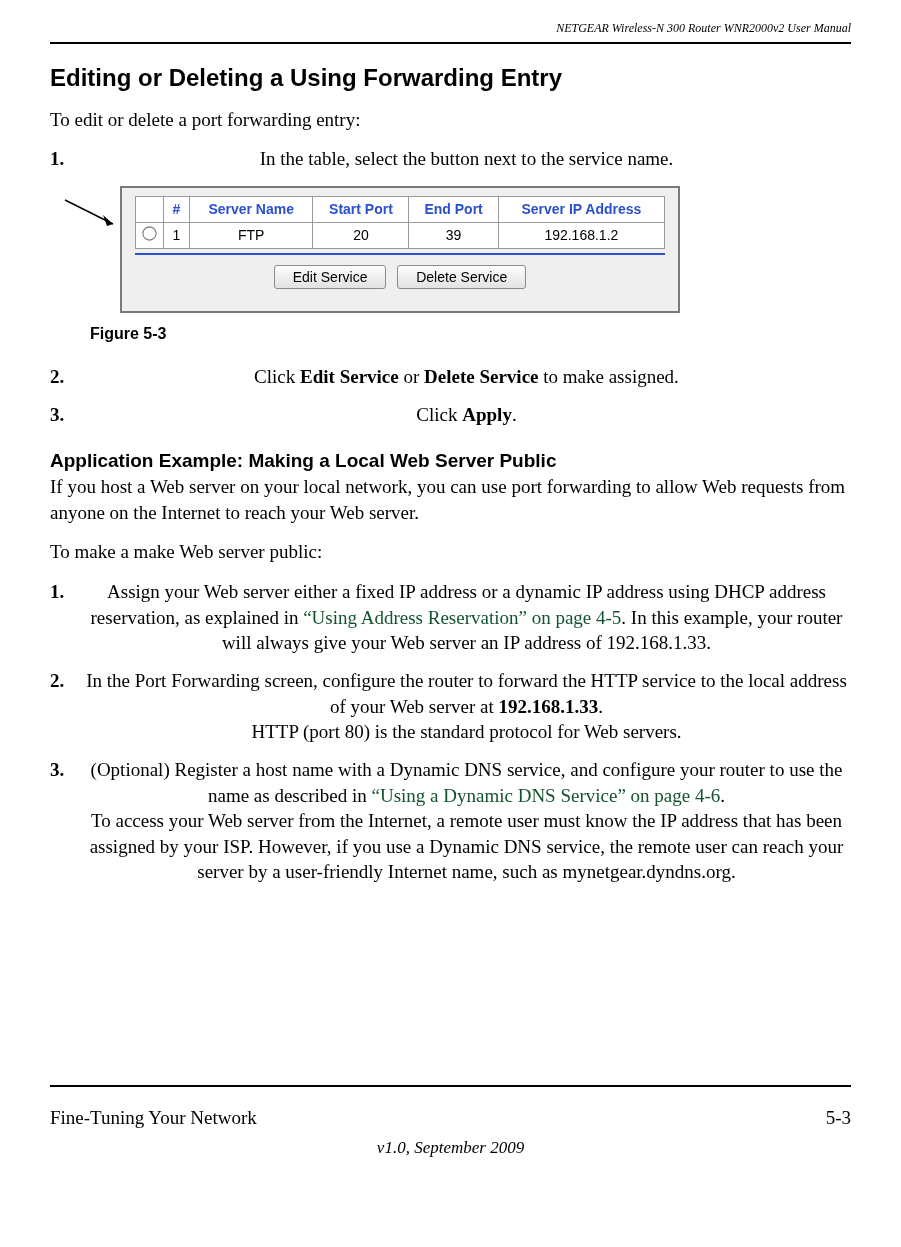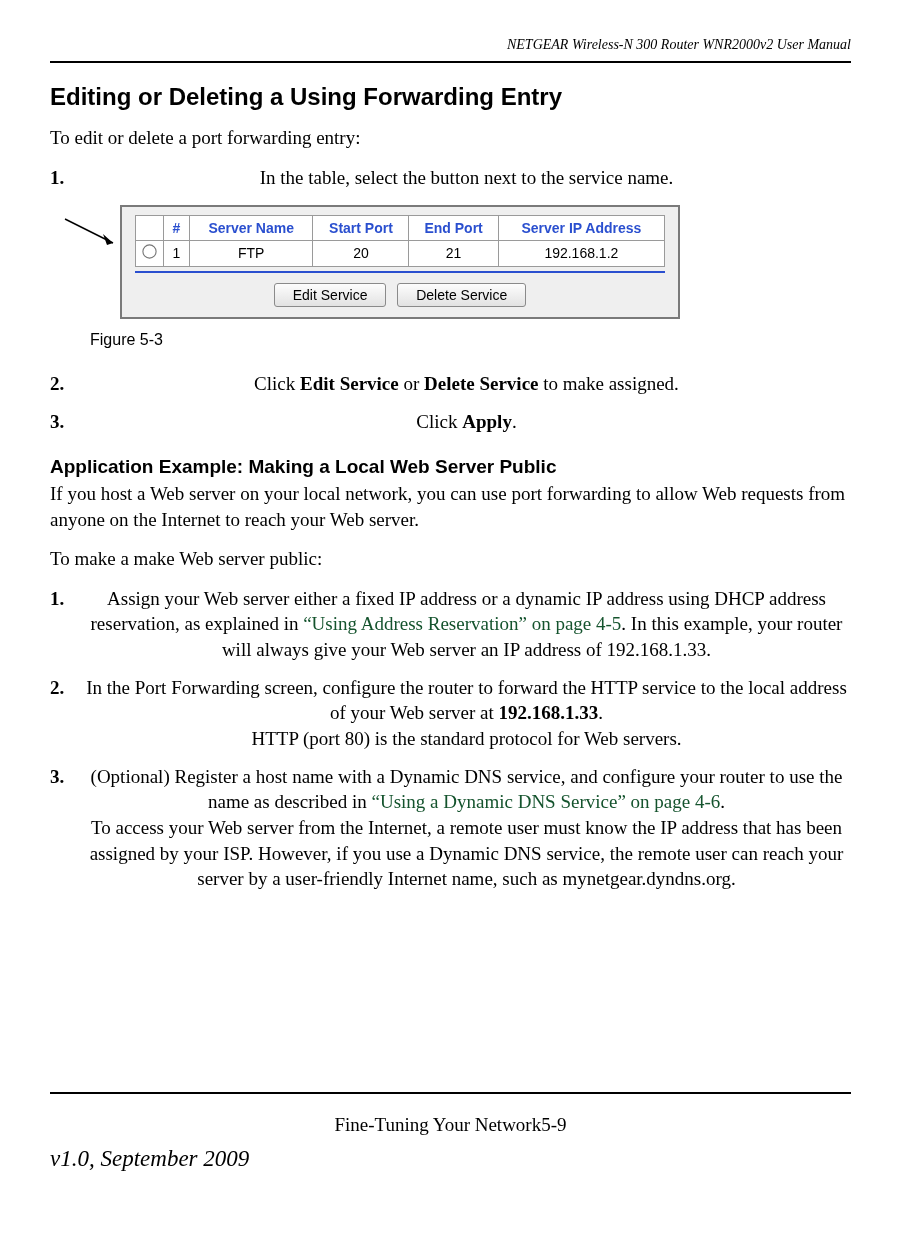--- a/index.html
+++ b/index.html
@@ -8,23 +8,22 @@
       font-size: 19px;
       line-height: 1.35;
       color: #000;
       background: #fff;
       width: 901px;
       padding: 20px 50px 30px 50px;
     }
     .header-title {
       font-style: italic;
       text-align: right;
-      font-size: 14px;
+      font-size: 12px;
       margin-bottom: 6px;
-      margin-top: 16px;
     }
     .header-rule, .footer-rule {
       border-top: 2px solid #000;
       margin-bottom: 18px;
     }
     h2.section-title {
       font-family: Arial, Helvetica, sans-serif;
       font-weight: bold;
       font-size: 24px;
       margin-bottom: 12px;
@@ -84,60 +83,60 @@
     }
     .pf-table td.radio-cell { width: 28px; }
     .pf-table input[type=radio] { transform: scale(1.1); }
     .blue-rule {
       border-top: 2px solid #2a4fcf;
       width: 530px;
       margin: 3px auto 8px auto;
     }
     .btn-row {
       text-align: center;
-      padding-bottom: 10px;
+      padding-bottom: 22px;
     }
     .svc-btn {
       font-family: Arial, Helvetica, sans-serif;
       font-size: 14px;
       padding: 3px 18px;
       border: 1px solid #8a8a8a;
       background: linear-gradient(#fdfdfd, #e2e2e2);
       border-radius: 3px;
       margin: 0 3px;
       cursor: pointer;
     }
     .figure-caption {
       font-family: Arial, Helvetica, sans-serif;
-      font-weight: normal;
+      font-weight: bold;
       font-size: 16px;
       margin: 10px 0 20px 40px;
     }
     h3.sub-title {
       font-family: Arial, Helvetica, sans-serif;
       font-weight: bold;
       font-size: 19px;
       margin: 20px 0 1px 0;
     }
     .link { color: #14532d; }
     .bold { font-weight: bold; }
     .footer {
       margin-top: 200px;
     }
     .footer-line {
       display: flex;
-      justify-content: center;
+      justify-content: space-between;
       margin-top: 8px;
       font-size: 19px;
     }
     .footer-version {
-      text-align: left;
+      text-align: center;
       font-style: italic;
       margin-top: 6px;
-      font-size: 23px;
+      font-size: 17px;
     }
   </style>
 </head>
 <body>
 
 <div class="header-title">NETGEAR Wireless-N 300 Router WNR2000v2 User Manual</div>
 <div class="header-rule"></div>
 
 <h2 class="section-title">Editing or Deleting a Using Forwarding Entry</h2>
 <p class="body-text">To edit or delete a port forwarding entry:</p>
@@ -165,21 +164,21 @@
         <th>Server Name</th>
         <th>Start Port</th>
         <th>End Port</th>
         <th>Server IP Address</th>
       </tr>
       <tr>
         <td class="radio-cell"><input type="radio" style=""></td>
         <td>1</td>
         <td>FTP</td>
         <td>20</td>
-        <td>21</td>
+        <td>39</td>
         <td>192.168.1.2</td>
       </tr>
     </tbody>
       </table>
     <div class="blue-rule"></div>
     <div class="btn-row">
       <button class="svc-btn">Edit Service</button>
       <button class="svc-btn">Delete Service</button>
     </div>
   </div>
@@ -225,16 +224,16 @@
       <span>(Optional) Register a host name with a Dynamic DNS service, and configure your router to use the name as described in </span><span class="link">“Using a Dynamic DNS Service” on page 4-6</span><span>.</span><br>
       <span>To access your Web server from the Internet, a remote user must know the IP address that has been assigned by your ISP. However, if you use a Dynamic DNS service, the remote user can reach your server by a user-friendly Internet name, such as mynetgear.dyndns.org.</span>
     </span>
   </li>
 </ol>
 
 <div class="footer">
   <div class="footer-rule"></div>
   <div class="footer-line">
     <span>Fine-Tuning Your Network</span>
-    <span>5-9</span>
+    <span>5-3</span>
   </div>
   <div class="footer-version">v1.0, September 2009</div>
 </div>
 
 </body></html>

